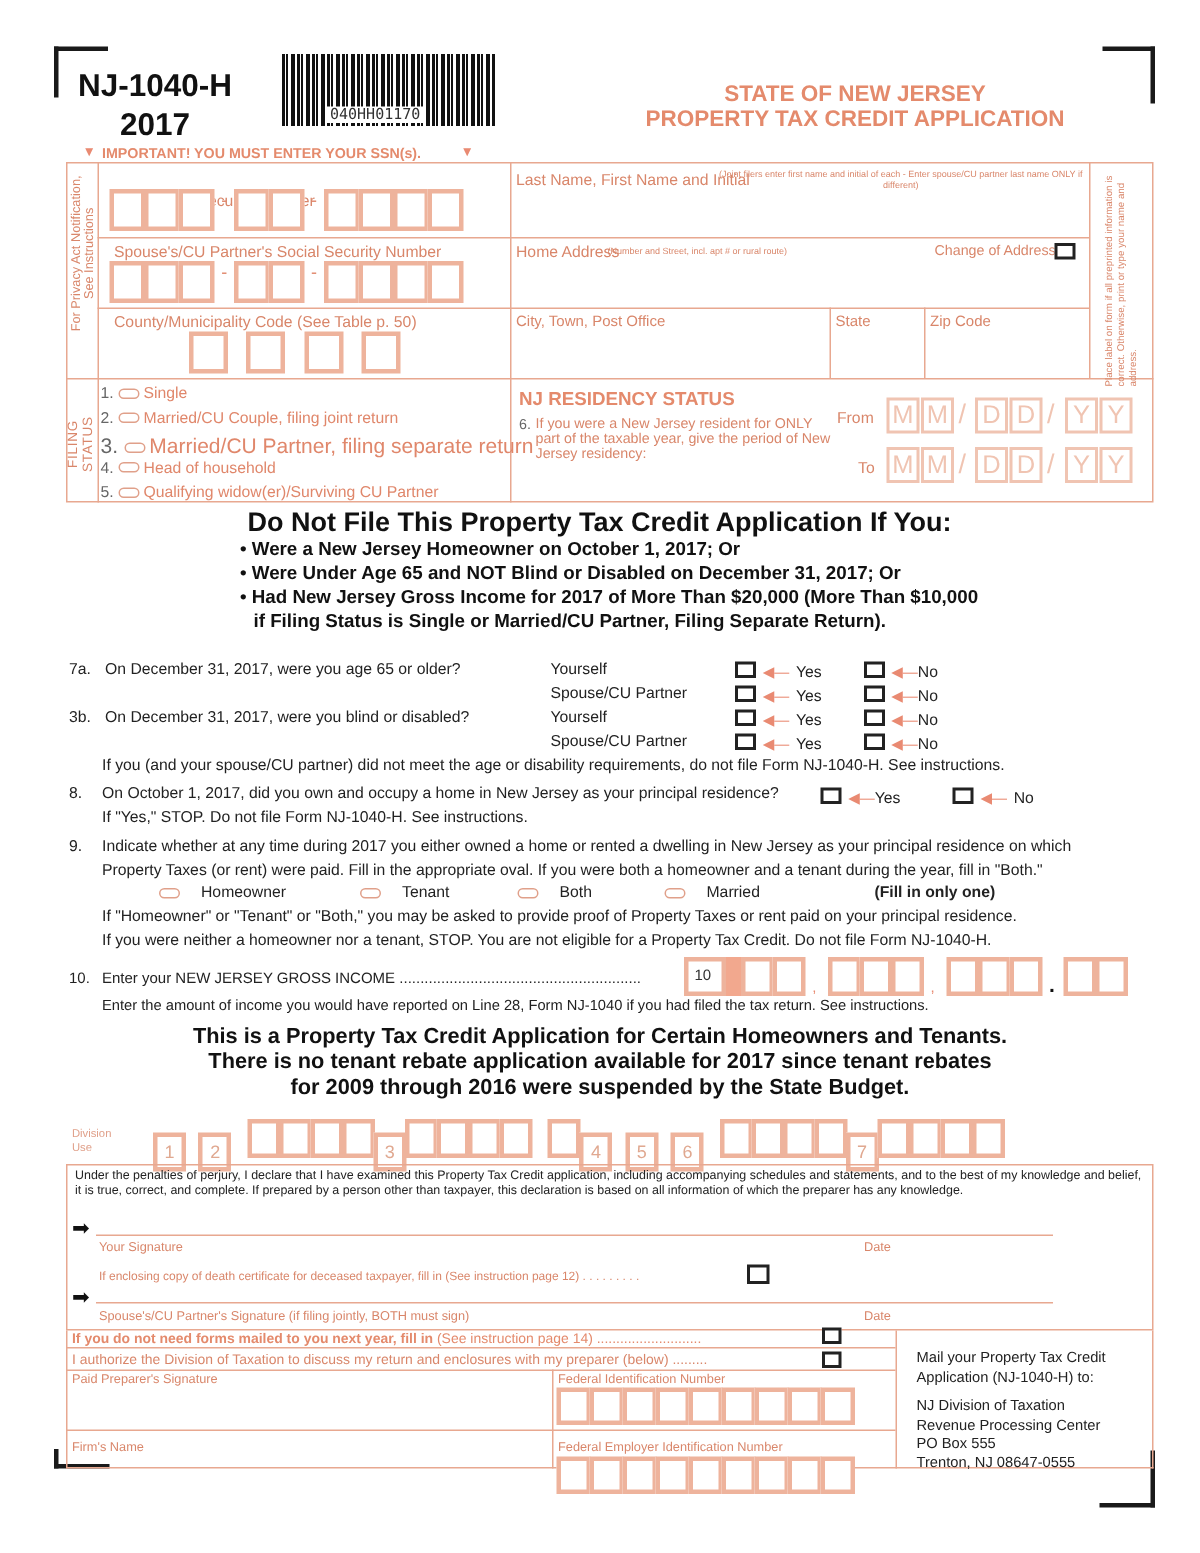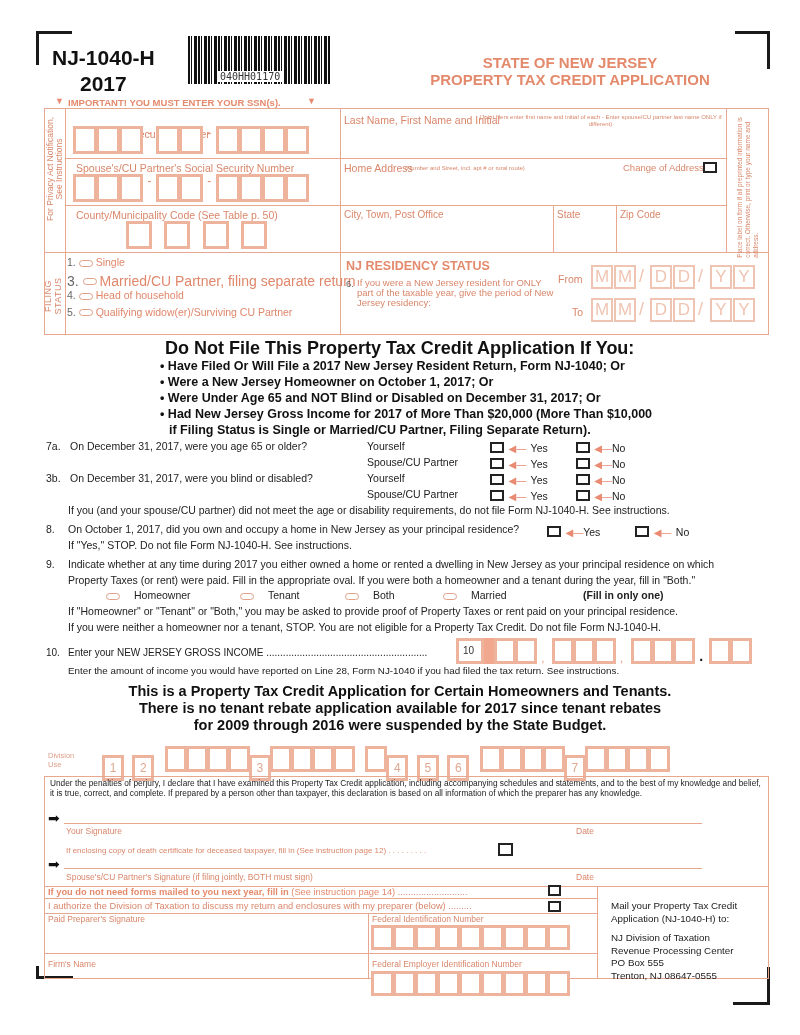--- a/index.html
+++ b/index.html
@@ -95,20 +95,21 @@
 <div class="abs lbl" style="left:620px;top:209px;font-size:10px;">Zip Code</div>
 <div class="abs" style="left:341px;top:222px;width:211px;height:29px;"></div>
 <div class="abs" style="left:554px;top:222px;width:61px;height:29px;"></div>
 <div class="abs" style="left:617px;top:222px;width:108px;height:29px;"></div>
 
 <div class="abs tiny" style="left:676px;top:174px;width:144px;transform:rotate(-90deg);font-size:6.5px;line-height:1.2;">Place label on form if all preprinted information is correct. Otherwise, print or type your name and address.</div>
 
 <div class="abs lbl" style="left:18px;top:286px;width:70px;transform:rotate(-90deg);text-align:center;font-size:9px;letter-spacing:0.5px;">FILING STATUS</div>
 <div class="abs" style="left:67px;top:256px;">
   <div style="font-size:10.5px;height:16.5px;"><span style="color:#666;">1.</span> <span class="oval"></span><span class="sal">Single</span></div>
+  <div style="font-size:10.5px;height:16.5px;"><span style="color:#666;">2.</span> <span class="oval"></span><span class="sal">Married/CU Couple, filing joint return</span></div>
   <div style="font-size:14px;height:16.5px;"><span style="color:#666;">3.</span> <span class="oval"></span><span class="sal">Married/CU Partner, filing separate return</span></div>
   <div style="font-size:10.5px;height:16.5px;"><span style="color:#666;">4.</span> <span class="oval"></span><span class="sal">Head of household</span></div>
   <div style="font-size:10.5px;height:16.5px;"><span style="color:#666;">5.</span> <span class="oval"></span><span class="sal">Qualifying widow(er)/Surviving CU Partner</span></div>
 </div>
 
 <div class="abs" style="left:346px;top:259px;font-size:12.5px;font-weight:bold;color:#e48a6c;">NJ RESIDENCY STATUS</div>
 <div class="abs" style="left:346px;top:278px;font-size:9.5px;color:#666;">6.</div>
 <div class="abs lbl" style="left:357px;top:278px;width:200px;font-size:9.5px;line-height:1.05;">If you were a New Jersey resident for ONLY part of the taxable year, give the period of New Jersey residency:</div>
 <div class="abs lbl" style="left:558px;top:273px;font-size:10.5px;">From</div>
 <div class="abs lbl" style="left:572px;top:306px;font-size:10.5px;">To</div>
@@ -129,21 +130,20 @@
   <div class="abs" style="left:639px;top:299px;color:#f0c4b2;font-size:18px;">/</div>
   <div class="dateBox" style="left:650px;top:298px;">D</div>
   <div class="dateBox" style="left:673px;top:298px;">D</div>
   <div class="abs" style="left:698px;top:299px;color:#f0c4b2;font-size:18px;">/</div>
   <div class="dateBox" style="left:710px;top:298px;">Y</div>
   <div class="dateBox" style="left:733px;top:298px;">Y</div>
 </div>
 
 <div class="abs" style="left:165px;top:338px;font-size:18px;font-weight:bold;color:#111;">Do Not File This Property Tax Credit Application If You:</div>
 <div class="abs" style="left:160px;top:358px;line-height:16px;">
-  <div class="bullet">• Have Filed Or Will File a 2017 New Jersey Resident Return, Form NJ-1040; Or</div>
   <div class="bullet">• Were a New Jersey Homeowner on October 1, 2017; Or</div>
   <div class="bullet">• Were Under Age 65 and NOT Blind or Disabled on December 31, 2017; Or</div>
   <div class="bullet">• Had New Jersey Gross Income for 2017 of More Than $20,000 (More Than $10,000</div>
   <div class="bullet" style="padding-left:9px;">  if Filing Status is Single or Married/CU Partner, Filing Separate Return).</div>
 </div>
 
 <div class="abs q" style="left:46px;top:440px;">7a.</div>
 <div class="abs q" style="left:70px;top:440px;">On December 31, 2017, were you age 65 or older?</div>
 <div class="abs q" style="left:46px;top:472px;">3b.</div>
 <div class="abs q" style="left:70px;top:472px;">On December 31, 2017, were you blind or disabled?</div>

